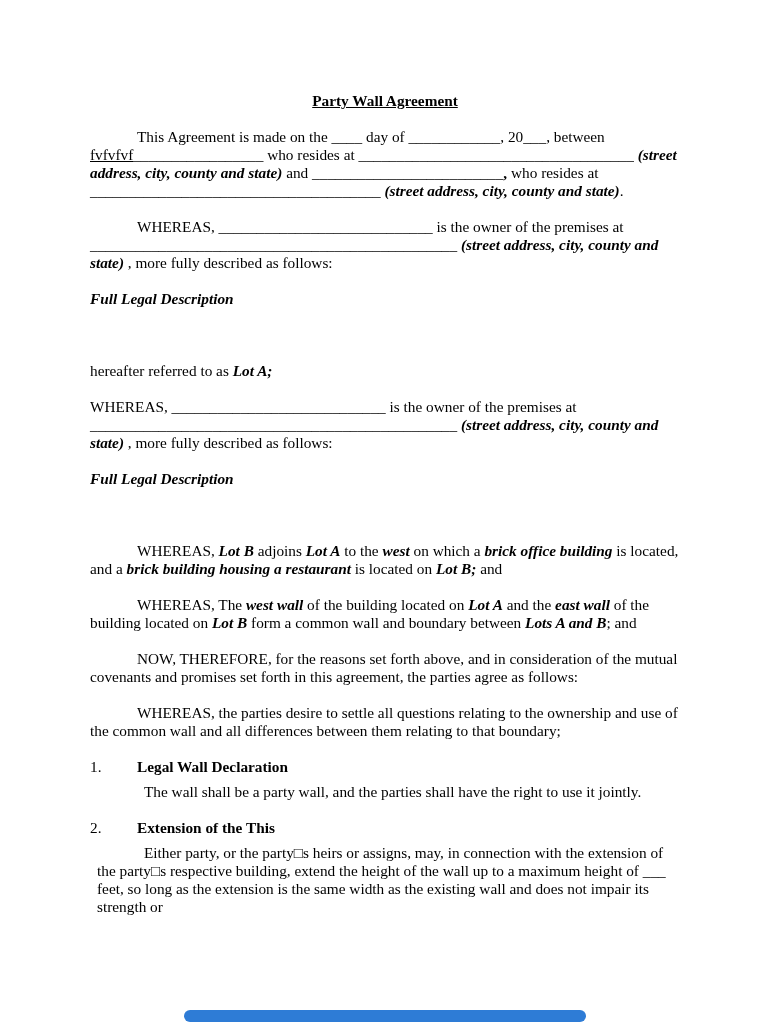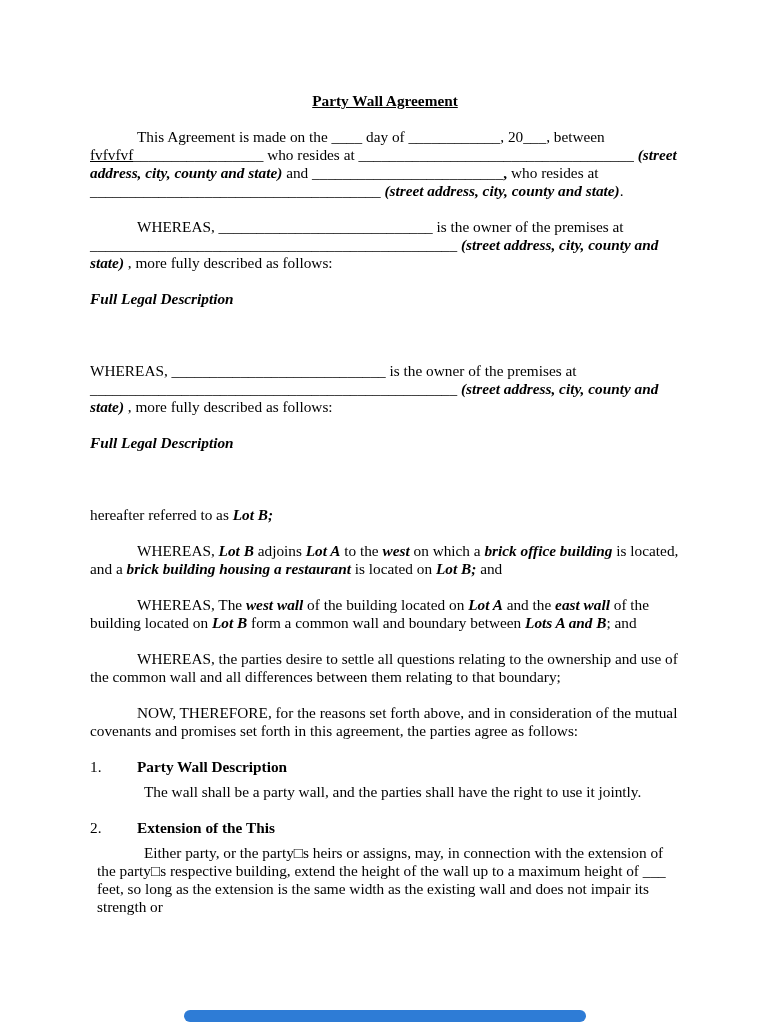--- a/index.html
+++ b/index.html
@@ -59,30 +59,30 @@
 </head>
 <body>
 
 <div class="page">
   <div class="doc">
       <div class="doc-title">Party Wall Agreement</div>
       <p class="para indent"><span class="seg">This Agreement is made on the ____ day of ____________, 20___, between </span><span class="seg f-u">fvfvfvf</span><span class="seg">_________________ who resides at ____________________________________ </span><span class="seg f-b f-i">(street address, city, county and state)</span><span class="seg"> and </span><span class="seg">_________________________</span><span class="seg f-b">, </span><span class="seg">who resides at </span><span class="seg">______________________________________ </span><span class="seg f-b f-i">(street address, city, county and state)</span><span class="seg">.</span></p>
       <p class="para indent"><span class="seg">WHEREAS, </span><span class="seg">____________________________ is the owner of the premises at </span><span class="seg">________________________________________________ </span><span class="seg f-b f-i">(street address, city, county and state)</span><span class="seg"> , more fully described as follows:</span></p>
       <p class="center-line"><span class="seg f-b f-i">Full Legal Description</span></p>
       <div class="spacer" style="height: 36px;"></div>
+      <p class="para"><span class="seg">hereafter referred to as </span><span class="seg f-b f-i">Lot A;</span></p>
       <p class="para"><span class="seg">WHEREAS, </span><span class="seg">____________________________ is the owner of the premises at </span><span class="seg">________________________________________________ </span><span class="seg f-b f-i">(street address, city, county and state)</span><span class="seg"> , more fully described as follows:</span></p>
       <p class="center-line"><span class="seg f-b f-i">Full Legal Description</span></p>
       <div class="spacer" style="height: 36px;"></div>
-      <p class="para"><span class="seg">hereafter referred to as </span><span class="seg f-b f-i">Lot B;</span></p>
       <p class="para indent"><span class="seg">WHEREAS, </span><span class="seg f-b f-i">Lot B</span><span class="seg"> adjoins </span><span class="seg f-b f-i">Lot A</span><span class="seg"> to the </span><span class="seg f-b f-i">west</span><span class="seg"> on which a </span><span class="seg f-b f-i">brick office building</span><span class="seg"> is located, and a </span><span class="seg f-b f-i">brick building housing a restaurant</span><span class="seg"> is located on </span><span class="seg f-b f-i">Lot B;</span><span class="seg"> and</span></p>
       <p class="para indent"><span class="seg">WHEREAS, The </span><span class="seg f-b f-i">west wall</span><span class="seg"> of the building located on </span><span class="seg f-b f-i">Lot A</span><span class="seg"> and the </span><span class="seg f-b f-i">east wall</span><span class="seg"> of the building located on </span><span class="seg f-b f-i">Lot B</span><span class="seg"> form a common wall and boundary between </span><span class="seg f-b f-i">Lots A and B</span><span class="seg">; and</span></p>
+      <p class="para indent"><span class="seg">NOW, THEREFORE, for the reasons set forth above, and in consideration of the mutual covenants and promises set forth in this agreement, the parties agree as follows:</span></p>
       <p class="para indent"><span class="seg">WHEREAS, the parties desire to settle all questions relating to the ownership and use of the common wall and all differences between them relating to that boundary;</span></p>
-      <p class="para indent"><span class="seg">NOW, THEREFORE, for the reasons set forth above, and in consideration of the mutual covenants and promises set forth in this agreement, the parties agree as follows:</span></p>
       <div class="clause">
-        <div class="clause-head"><span class="clause-num">1.</span><span class="clause-title">Party Wall Description</span></div>
+        <div class="clause-head"><span class="clause-num">1.</span><span class="clause-title">Legal Wall Declaration</span></div>
         <p class="clause-body"><span class="seg">The wall shall be a party wall, and the parties shall have the right to use it jointly.</span></p>
       </div>
       <div class="clause">
         <div class="clause-head"><span class="clause-num">2.</span><span class="clause-title">Extension of the This</span></div>
         <p class="clause-body"><span class="seg">Either party, or the party□s heirs or assigns, may, in connection with the extension of the party□s respective building, extend the height of the wall up to a maximum height of ___ feet, so long as the extension is the same width as the existing wall and does not impair its strength or</span></p>
       </div>
     </div>
   <div class="bottom-bar" style="background: rgb(46, 124, 214);"></div>
 </div>
 

